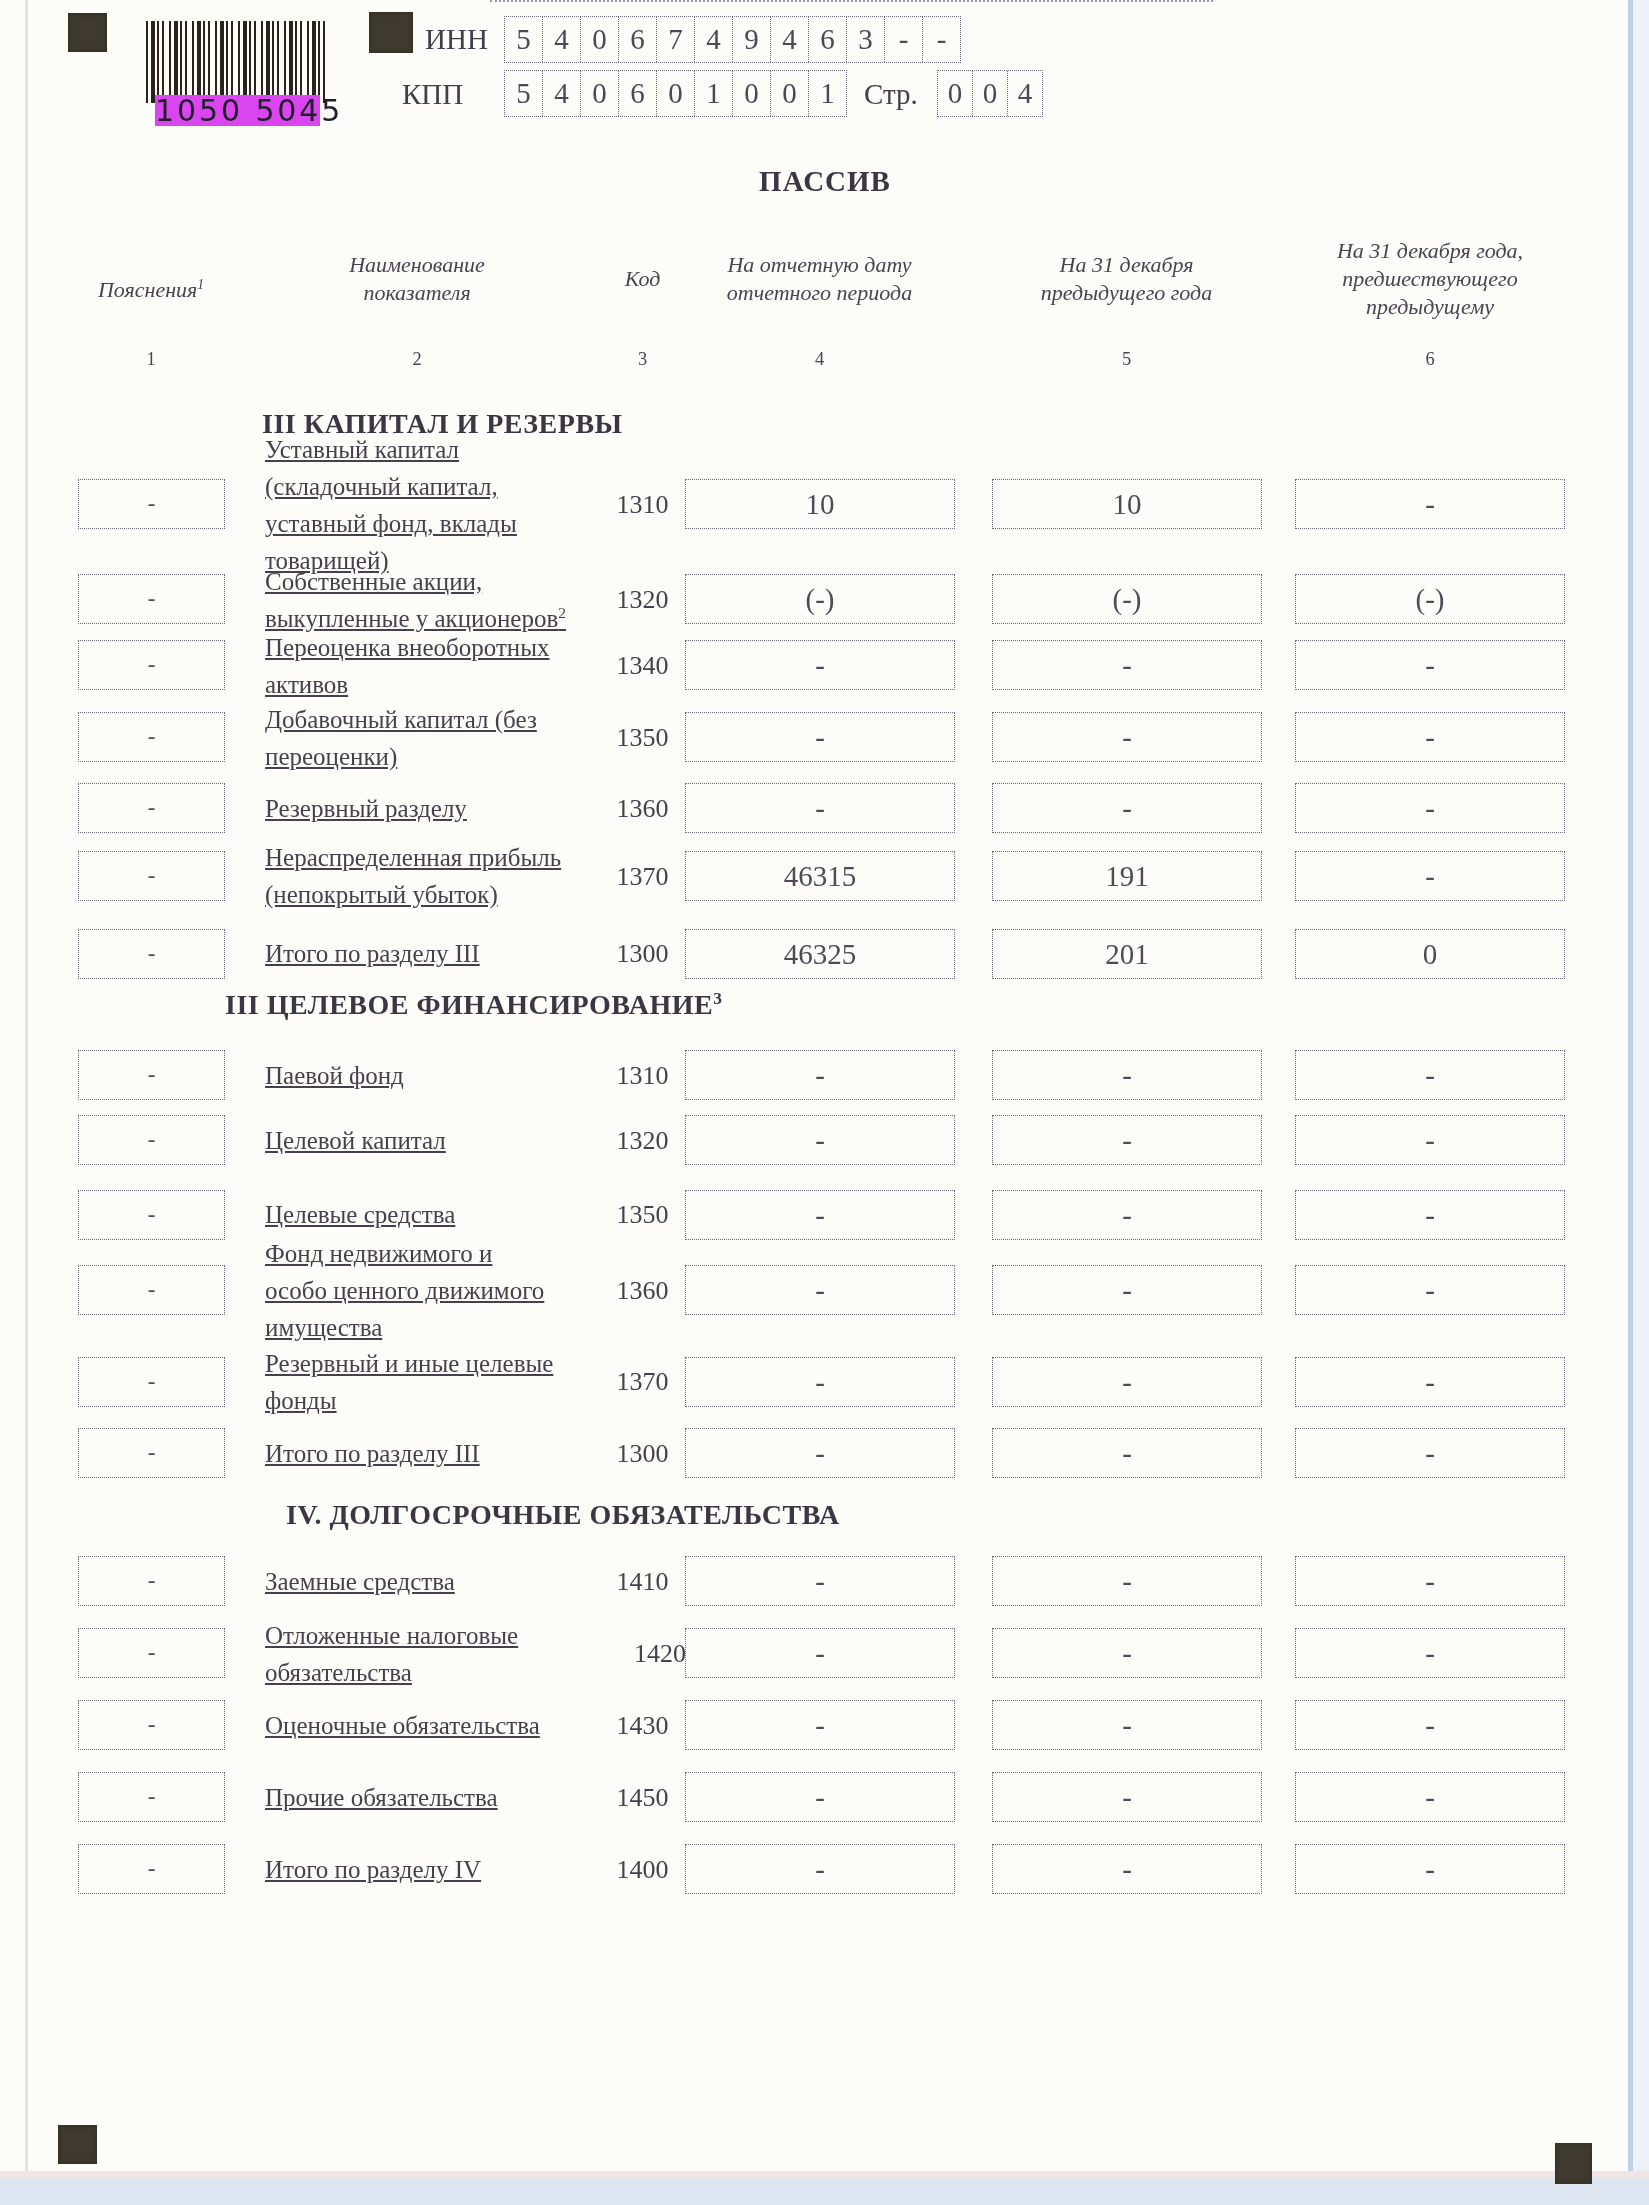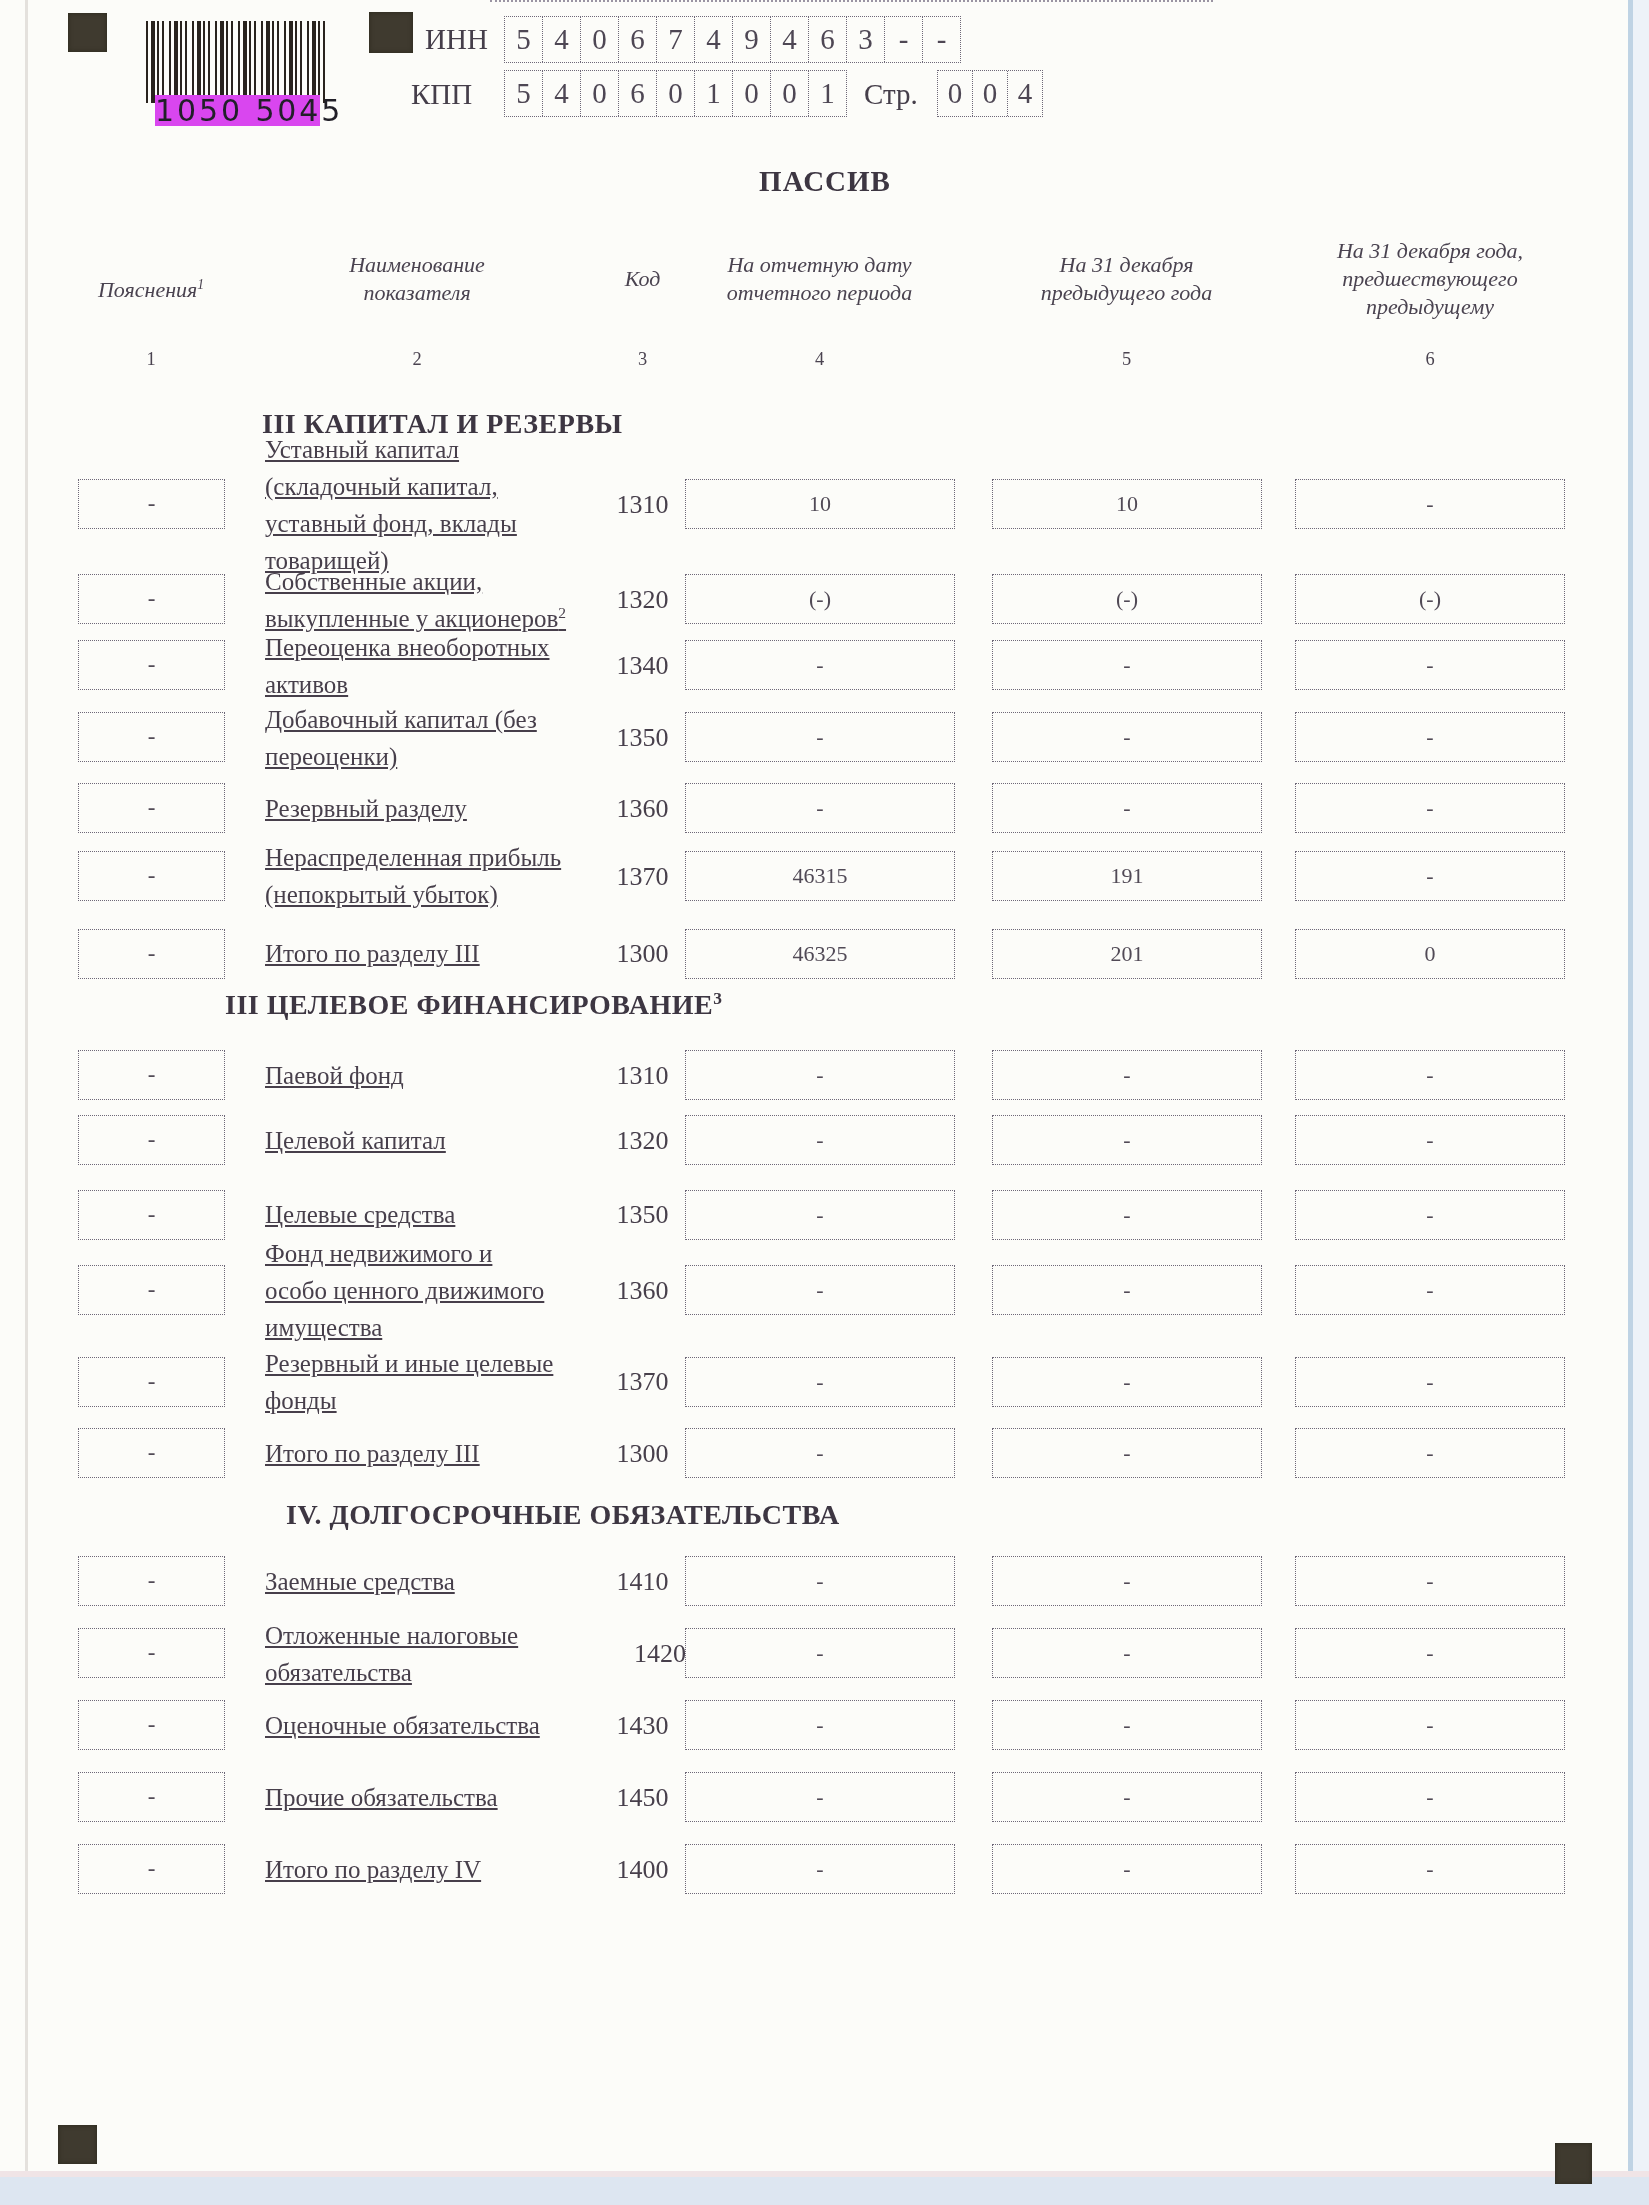--- a/index.html
+++ b/index.html
@@ -34,21 +34,21 @@
   .colhead div{white-space:nowrap;}
   .colnum{position:absolute;text-align:center;font-size:18.4px;color:#4a4350;}
   .sechead{position:absolute;font-weight:bold;font-size:28px;line-height:37px;letter-spacing:0.5px;
            white-space:nowrap;color:#3d3642;}
   .rowlabel{position:absolute;left:265px;width:349px;font-size:25px;line-height:37px;color:#473f4b;text-decoration:underline;}
   .rowlabel div{white-space:nowrap;}
   .rowcode{position:absolute;text-align:center;font-size:26px;line-height:37px;color:#473f4b;}
   .dotbox{position:absolute;border:1.9px dotted #6e6878;box-sizing:border-box;
           display:flex;align-items:center;justify-content:center;}
   .dotbox.expl{font-size:23px;color:#514a56;}
-  .dotbox.val{font-size:22px;color:#514a56;}
+  .dotbox.val{font-size:29px;color:#514a56;}
   sup{font-size:0.62em;line-height:0;}
 </style>
 </head>
 <body>
 
 <div class="page">
 
   <div class="edge-left"></div>
   <div class="top-dots"></div>
   <div class="edge-right-band"></div>
@@ -72,21 +72,21 @@
       <div class="cell">6</div>
       <div class="cell">7</div>
       <div class="cell">4</div>
       <div class="cell">9</div>
       <div class="cell">4</div>
       <div class="cell">6</div>
       <div class="cell">3</div>
       <div class="cell">-</div>
       <div class="cell">-</div>
     </div>
-  <div class="hlabel" style="left:411px;top:78px;">КПП</div>
+  <div class="hlabel" style="left:402px;top:78px;">КПП</div>
   <div class="cellrow" style="left:504px;top:70px;">
       <div class="cell">5</div>
       <div class="cell">4</div>
       <div class="cell">0</div>
       <div class="cell">6</div>
       <div class="cell">0</div>
       <div class="cell">1</div>
       <div class="cell">0</div>
       <div class="cell">0</div>
       <div class="cell">1</div>

